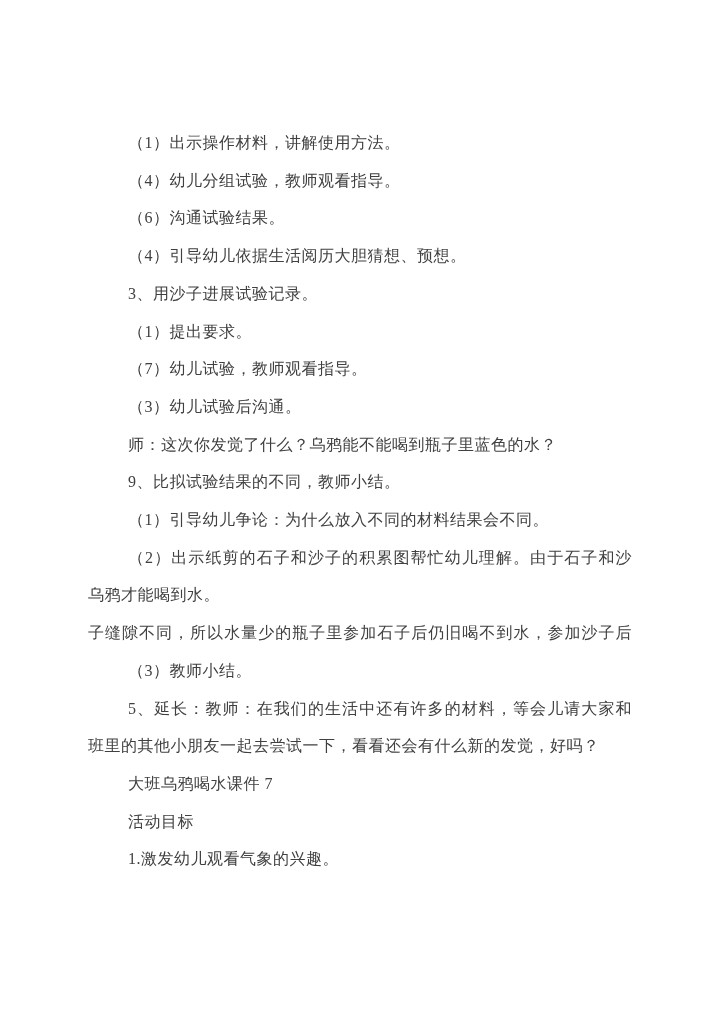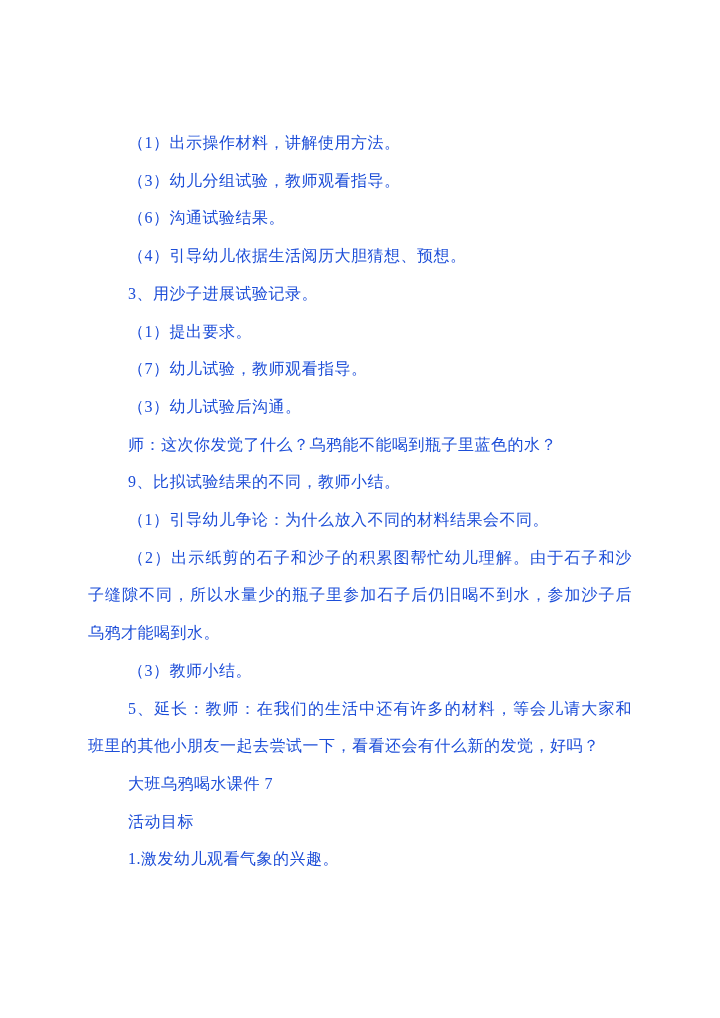--- a/index.html
+++ b/index.html
@@ -12,21 +12,21 @@
     width: 720px;
     height: 1018px;
     background: #ffffff;
     overflow: hidden;
   }
   .content {
     position: absolute;
     left: 88px;
     top: 124px;
     width: 544px;
-    color: #1d4ed8;
+    color: #404040;
     font-family: "Liberation Serif", "DejaVu Serif", serif;
     font-size: 16px;
     letter-spacing: 0.5px;
     line-height: 37.7px;
   }
   .ln {
     white-space: nowrap;
   }
   .ln.ind {
     text-indent: 40px;
@@ -36,33 +36,33 @@
     text-align: justify;
     text-align-last: justify;
   }
 </style>
 </head>
 <body>
 
 <div class="page">
   <div class="content">
     <div class="ln ind">（1）出示操作材料，讲解使用方法。</div>
-    <div class="ln ind">（3）幼儿分组试验，教师观看指导。</div>
+    <div class="ln ind">（4）幼儿分组试验，教师观看指导。</div>
     <div class="ln ind">（6）沟通试验结果。</div>
     <div class="ln ind">（4）引导幼儿依据生活阅历大胆猜想、预想。</div>
     <div class="ln ind">3、用沙子进展试验记录。</div>
     <div class="ln ind">（1）提出要求。</div>
     <div class="ln ind">（7）幼儿试验，教师观看指导。</div>
     <div class="ln ind">（3）幼儿试验后沟通。</div>
     <div class="ln ind">师：这次你发觉了什么？乌鸦能不能喝到瓶子里蓝色的水？</div>
     <div class="ln ind">9、比拟试验结果的不同，教师小结。</div>
     <div class="ln ind">（1）引导幼儿争论：为什么放入不同的材料结果会不同。</div>
     <div class="ln ind just">（2）出示纸剪的石子和沙子的积累图帮忙幼儿理解。由于石子和沙</div>
+    <div class="ln">乌鸦才能喝到水。</div>
     <div class="ln just">子缝隙不同，所以水量少的瓶子里参加石子后仍旧喝不到水，参加沙子后</div>
-    <div class="ln">乌鸦才能喝到水。</div>
     <div class="ln ind">（3）教师小结。</div>
     <div class="ln ind just">5、延长：教师：在我们的生活中还有许多的材料，等会儿请大家和</div>
     <div class="ln">班里的其他小朋友一起去尝试一下，看看还会有什么新的发觉，好吗？</div>
     <div class="ln ind">大班乌鸦喝水课件 7</div>
     <div class="ln ind">活动目标</div>
     <div class="ln ind">1.激发幼儿观看气象的兴趣。</div>
   </div>
 </div>
 
 </body></html>

